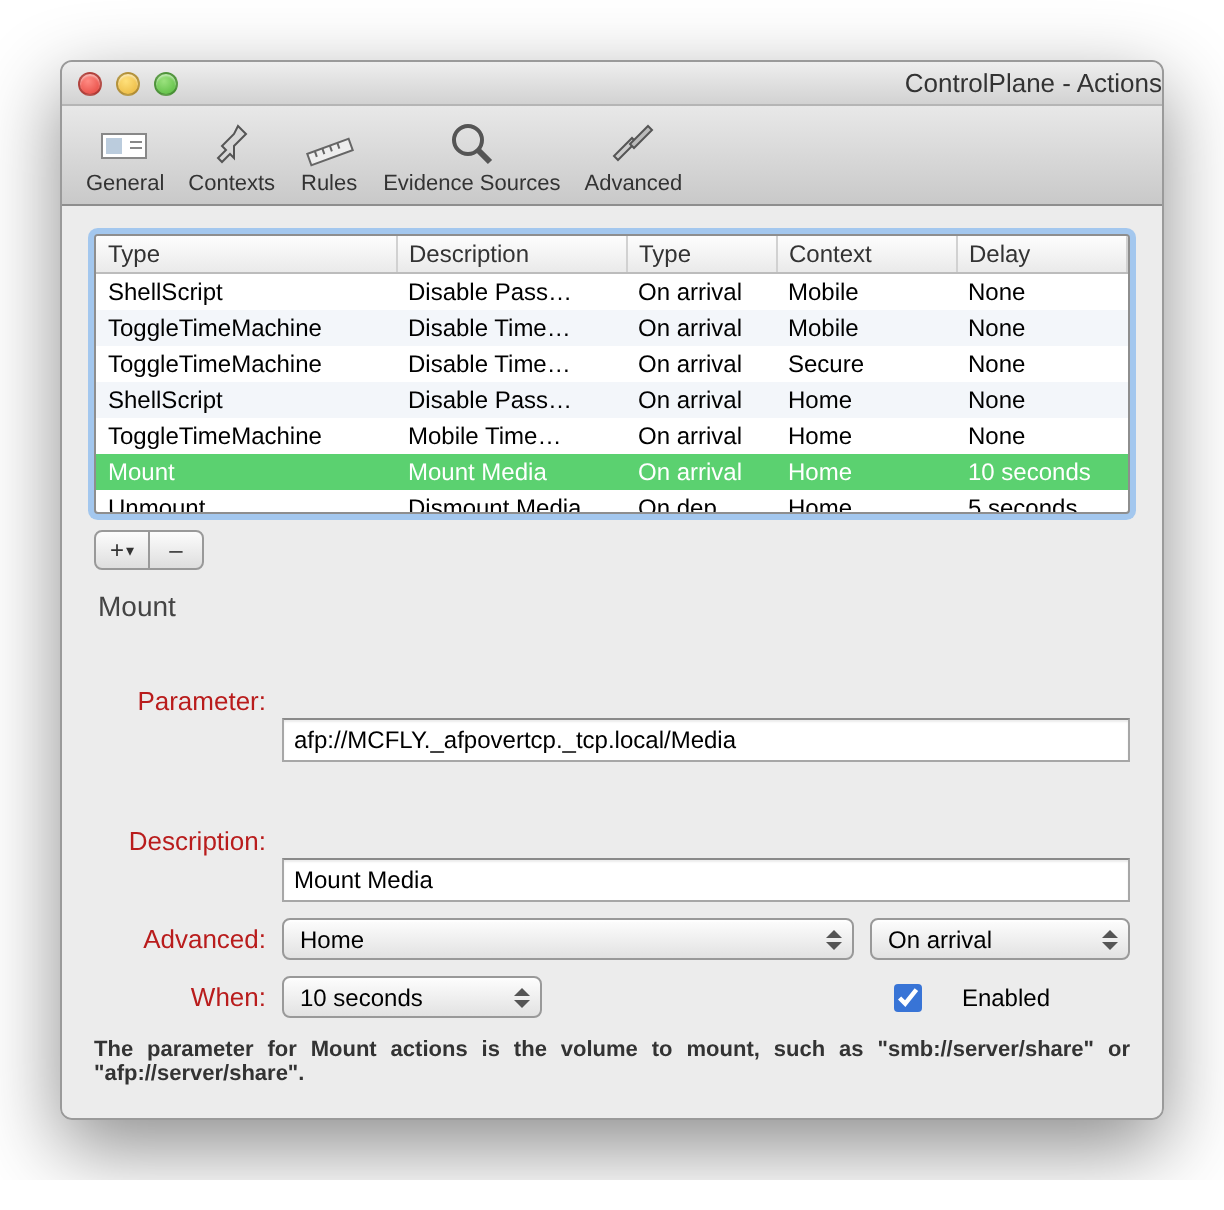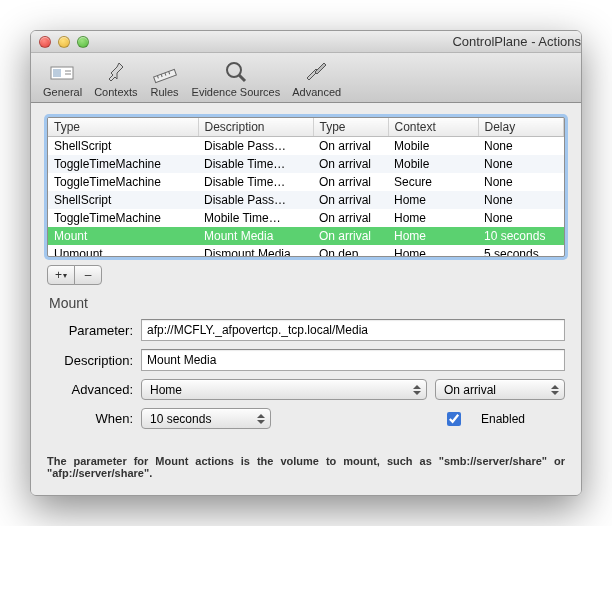--- a/index.html
+++ b/index.html
@@ -85,26 +85,27 @@
     width:28px; height:20px;
     background:linear-gradient(#fcfcfc,#dedede);
     border:1px solid #999;
     display:flex; align-items:center; justify-content:center;
     font-size:12px; color:#333;
   }
   .seg-btn:first-child{border-radius:4px 0 0 4px;}
   .seg-btn:last-child{border-radius:0 4px 4px 0; margin-left:-1px;}
   .section-title { font-size:14px; color:#444; margin:10px 0 6px 2px; }
   .form-row { display:flex; align-items:center; margin:8px 0; gap:8px;}
-  .form-label { width:86px; text-align:right; color:#000000; font-size:13px; }
+  .form-label { width:86px; text-align:right; color:#b91c1c; font-size:13px; }
   .text-input {
     flex:1; height:22px; padding:2px 5px;
     border:1px solid #a7a7a7; border-top-color:#8a8a8a;
     background:#fff; font-size:12px;
     box-shadow:inset 0 1px 1px rgba(0,0,0,0.08);
+    margin-top:40px;
   }
   .popup {
     height:21px;
     background:linear-gradient(#fdfdfd,#e2e2e2);
     border:1px solid #999; border-radius:4px;
     display:flex; align-items:center; padding:0 18px 0 8px;
     font-size:12px; position:relative;
     box-shadow:0 1px 0 rgba(255,255,255,0.6) inset;
   }
   .popup::after{
@@ -117,21 +118,21 @@
   .popup .arrows{
     position:absolute; right:4px; top:2px; width:10px; height:16px;
     display:flex; flex-direction:column; align-items:center; justify-content:center; gap:2px;
   }
   .arr-up{width:0;height:0;border-left:4px solid transparent;border-right:4px solid transparent;border-bottom:4px solid #555;}
   .arr-dn{width:0;height:0;border-left:4px solid transparent;border-right:4px solid transparent;border-top:4px solid #555;}
   .popup::after{content:none;}
   .checkbox { width:14px; height:14px; accent-color:#3874d6;}
   .help {
     font-size:11px; color:#333; font-weight:bold;
-    text-align:justify; margin-top:26px;
+    text-align:justify; margin-top:10px;
   }
 </style>
 </head>
 <body>
 
 <div class="window">
   <div class="titlebar">
     <div class="traffic">
       <div class="dot red"></div>
       <div class="dot yellow"></div>

